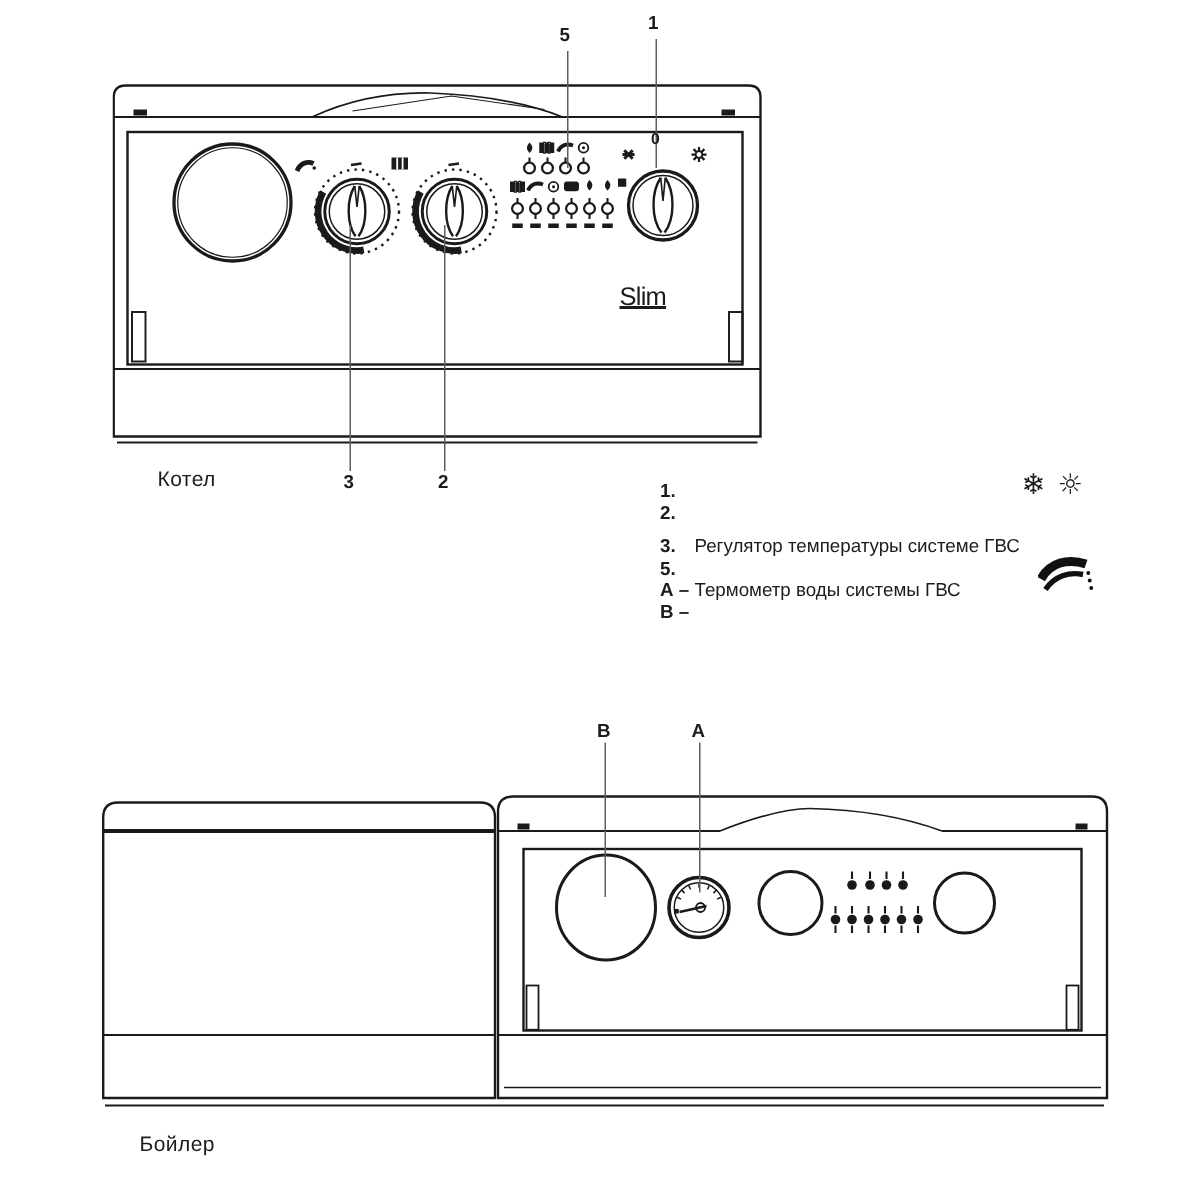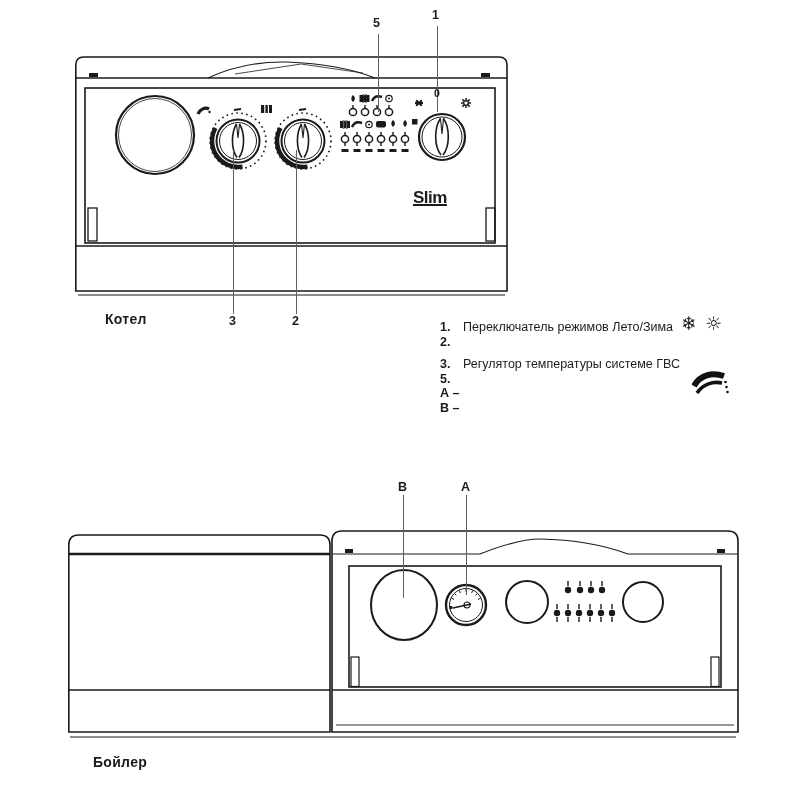--- a/index.html
+++ b/index.html
@@ -3,22 +3,22 @@
 <meta charset="utf-8">
 <style>
   html,body{margin:0;padding:0;}
   #page{position:relative;width:800px;height:800px;background:#ffffff;
         font-family:"Liberation Sans", sans-serif;color:#1c1c1c;overflow:hidden;}
   svg{position:absolute;display:block;}
   .stroke{stroke:#1a1a1a;fill:none;}
   .fillb{fill:#1a1a1a;stroke:none;}
   .cl-line{position:absolute;width:1px;background:#5f5f5f;z-index:4;}
   .cl-num{position:absolute;font-weight:bold;font-size:12.5px;z-index:5;}
-  .caption{position:absolute;font-weight:bold;font-size:14px;letter-spacing:.3px;z-index:5;}
-  .brand{position:absolute;left:413px;top:188px;font-weight:700;font-size:17px;
+  .caption{position:absolute;font-weight:normal;font-size:14px;letter-spacing:.3px;z-index:5;}
+  .brand{position:absolute;left:413px;top:188px;font-weight:400;font-size:17px;
          letter-spacing:-0.5px;text-decoration:underline;text-decoration-thickness:2px;z-index:5;}
   .mode-zero{position:absolute;left:434px;top:87px;font-weight:bold;font-size:10.5px;z-index:5;}
   #legend{position:absolute;left:440px;top:320px;width:320px;font-size:12.5px;line-height:14.5px;z-index:5;}
   .lg-row{display:flex;align-items:flex-start;}
   .lg-num{width:23px;flex:0 0 23px;font-weight:bold;}
   .lg-txt{white-space:pre-line;width:260px;}
   .gap8{margin-top:8px;}
   .lgicon1{position:absolute;left:681px;top:312px;font-size:19px;line-height:22px;
            font-family:"DejaVu Sans",sans-serif;letter-spacing:1px;z-index:5;}
   .lgicon3{position:absolute;left:692px;top:367px;z-index:5;}
@@ -166,34 +166,34 @@
   <div class="cl-line" style="left:233px;top:150px;height:164px;"></div>
   <span class="cl-num" style="left:229px;top:314px;">3</span>
   <div class="cl-line" style="left:296px;top:150px;height:164px;"></div>
   <span class="cl-num" style="left:292px;top:314px;">2</span>
 
   <span class="caption" style="left:105px;top:311px;">Котел</span>
 
   <div id="legend">
     <div class="lg-row">
       <span class="lg-num">1.</span>
-      <span class="lg-txt">Переключатель режимов Лето/Зима</span>
     </div>
     <div class="lg-row">
       <span class="lg-num">2.</span>
     </div>
     <div class="lg-row gap8">
       <span class="lg-num">3.</span>
       <span class="lg-txt">Регулятор температуры системе ГВС</span>
     </div>
     <div class="lg-row">
       <span class="lg-num">5.</span>
     </div>
     <div class="lg-row">
       <span class="lg-num">А –</span>
+      <span class="lg-txt">Термометр воды системы ГВС</span>
     </div>
     <div class="lg-row">
       <span class="lg-num">В –</span>
     </div>
   </div>
   <span class="lgicon1">❄ ☼</span>
   <svg class="lgicon3" width="38" height="28" viewBox="0 0 38 28">
     <path d="M2,19 C8,8 20,5 32,9" stroke="#111" stroke-width="6" fill="none"></path>
     <path d="M5,26 C11,17 21,14 30,16" stroke="#111" stroke-width="3.6" fill="none"></path>
     <circle cx="33.5" cy="15" r="1.3" fill="#111"></circle>

